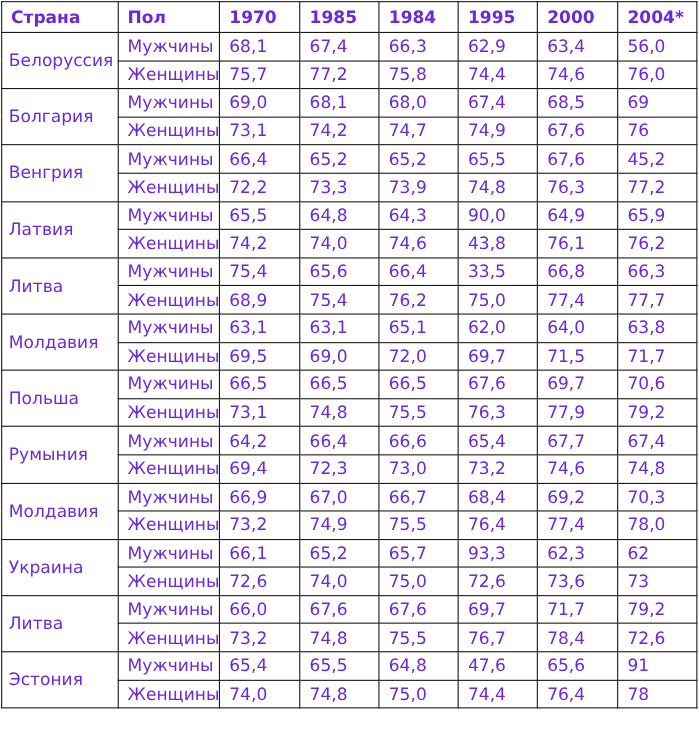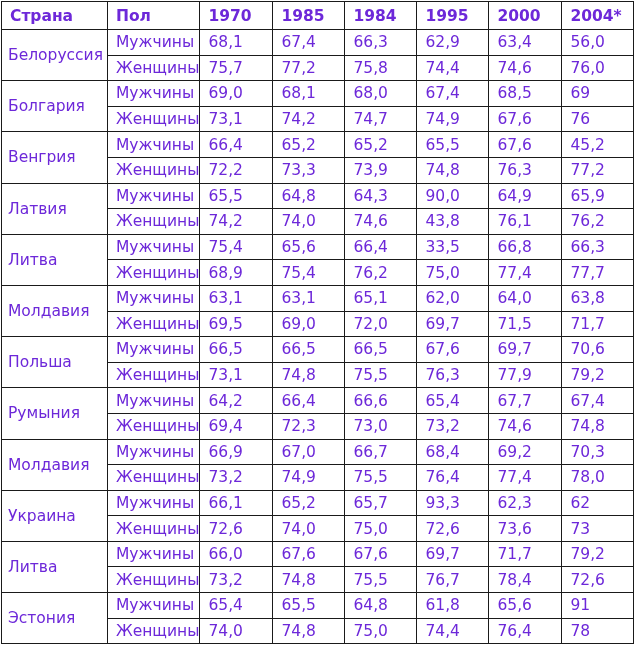--- a/index.html
+++ b/index.html
@@ -260,21 +260,21 @@
         <td class="val">76,7</td>
         <td class="val">78,4</td>
         <td class="val">72,6</td>
       </tr>
       <tr>
         <td class="country" rowspan="2">Эстония</td>
         <td class="sex">Мужчины</td>
         <td class="val">65,4</td>
         <td class="val">65,5</td>
         <td class="val">64,8</td>
-        <td class="val">61,8</td>
+        <td class="val">47,6</td>
         <td class="val">65,6</td>
         <td class="val">91</td>
       </tr>
       <tr>
         <td class="sex">Женщины</td>
         <td class="val">74,0</td>
         <td class="val">74,8</td>
         <td class="val">75,0</td>
         <td class="val">74,4</td>
         <td class="val">76,4</td>

